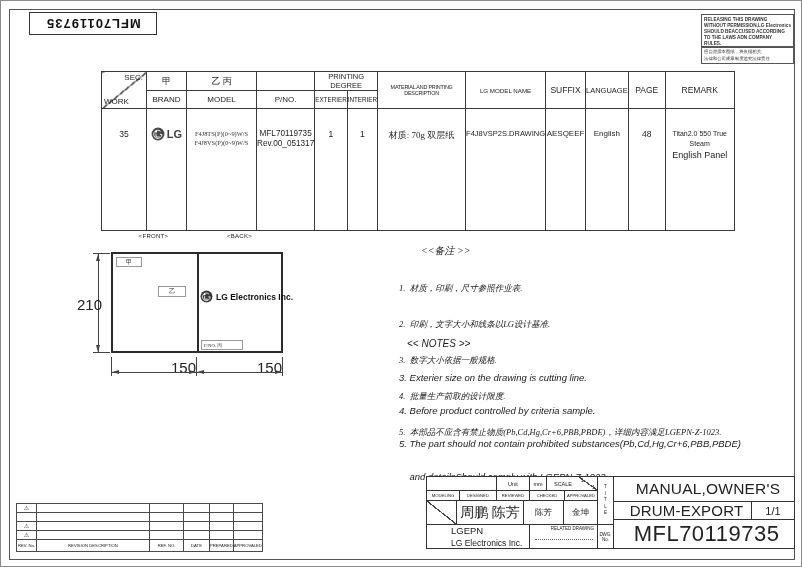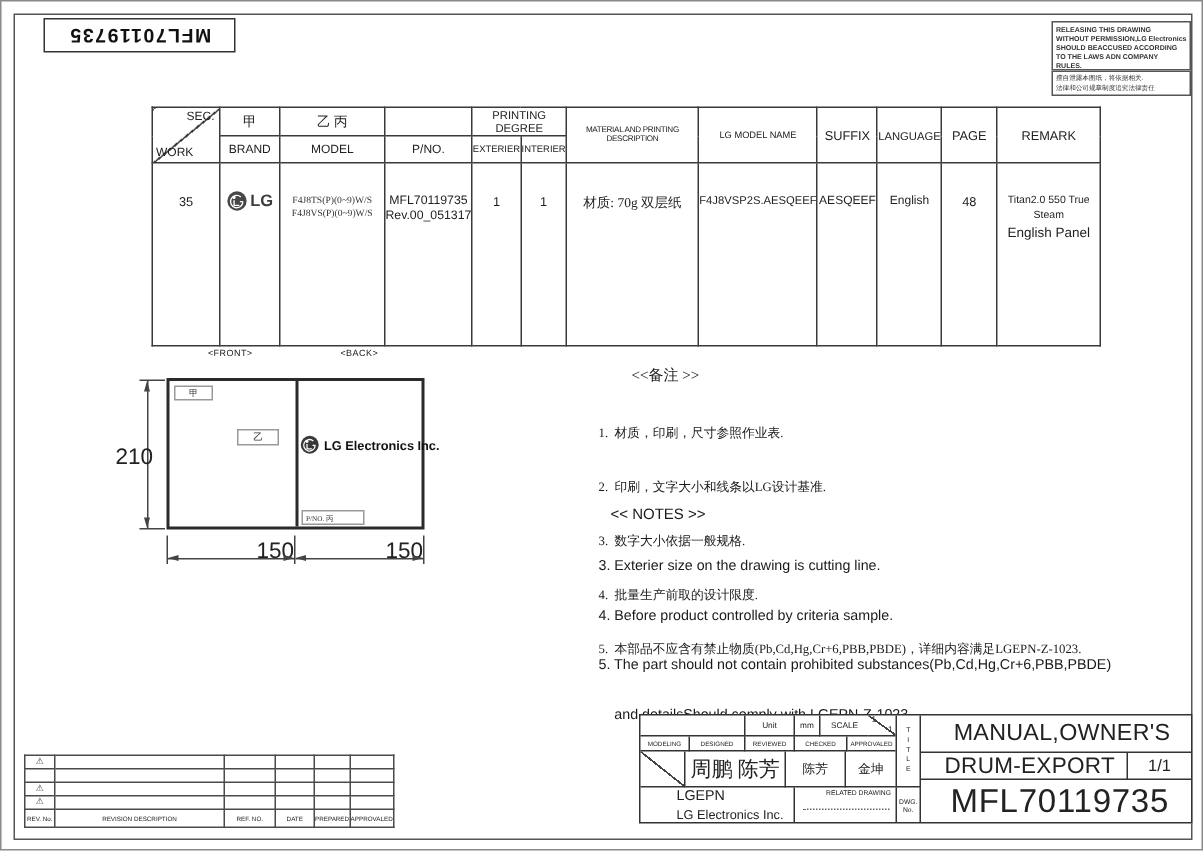--- a/index.html
+++ b/index.html
@@ -60,21 +60,21 @@
   .dimnum { font-size:15px; color:#222; text-align:right; }
   .arr { width:0; height:0; position:absolute; }
   .arr-l { border-top:2.5px solid transparent; border-bottom:2.5px solid transparent; border-right:7px solid #444; }
   .arr-r { border-top:2.5px solid transparent; border-bottom:2.5px solid transparent; border-left:7px solid #444; }
   .arr-u { border-left:2.5px solid transparent; border-right:2.5px solid transparent; border-bottom:7px solid #444; }
   .arr-d { border-left:2.5px solid transparent; border-right:2.5px solid transparent; border-top:7px solid #444; }
   .backlogo { display:flex; align-items:center; gap:3px; }
   .backlogo b { font-size:8.5px; letter-spacing:0; color:#111; }
 
   
-  .notes { white-space:pre; color:#1a1a1a; }
+  .notes { white-space:pre; color:#1a1a1a;font-style:italic; }
   .notes-cn { left:398px; top:219px; font-family:"Liberation Serif", serif; font-size:8.5px; line-height:12px; }
   .notes-cn .ttl { font-size:10px; padding-left:22px; line-height:14px; }
   .notes-en { left:398px; top:314px; font-size:9.5px; line-height:11px; }
   .notes-en .ttl { font-size:10px; padding-left:8px; line-height:13px; }
 
   
   table.rev { left:15px; top:502px; border-collapse:collapse; table-layout:fixed; background:#fff; }
   table.rev td { border:1px solid #4a4a4a; text-align:center; font-size:4.2px; color:#222; overflow:hidden; }
   table.rev .mk { font-size:6px; line-height:6px; color:#333; }
 
@@ -170,21 +170,21 @@
       <div class="modeltxt">F4J8TS(P)(0~9)W/S</div>
       <div class="modeltxt">F4J8VS(P)(0~9)W/S</div>
     </td>
     <td>
       <div class="pnotxt">MFL70119735</div>
       <div class="pnotxt">Rev.00_051317</div>
     </td>
     <td>1</td>
     <td>1</td>
     <td class="cjk" style="font-size:9px">材质: 70g 双层纸</td>
-    <td style="font-size:7.5px">F4J8VSP2S.AESQEEF</td>
+    <td style="font-size:7.5px">F4J8VSP2S.DRAWING</td>
     <td style="font-size:8px">AESQEEF</td>
     <td style="font-size:8px">English</td>
     <td>48</td>
     <td>
       <div class="remark1">Titan2.0 550 True Steam</div>
       <div class="remark2">English Panel</div>
     </td>
   </tr>
 </tbody>
   </table>

